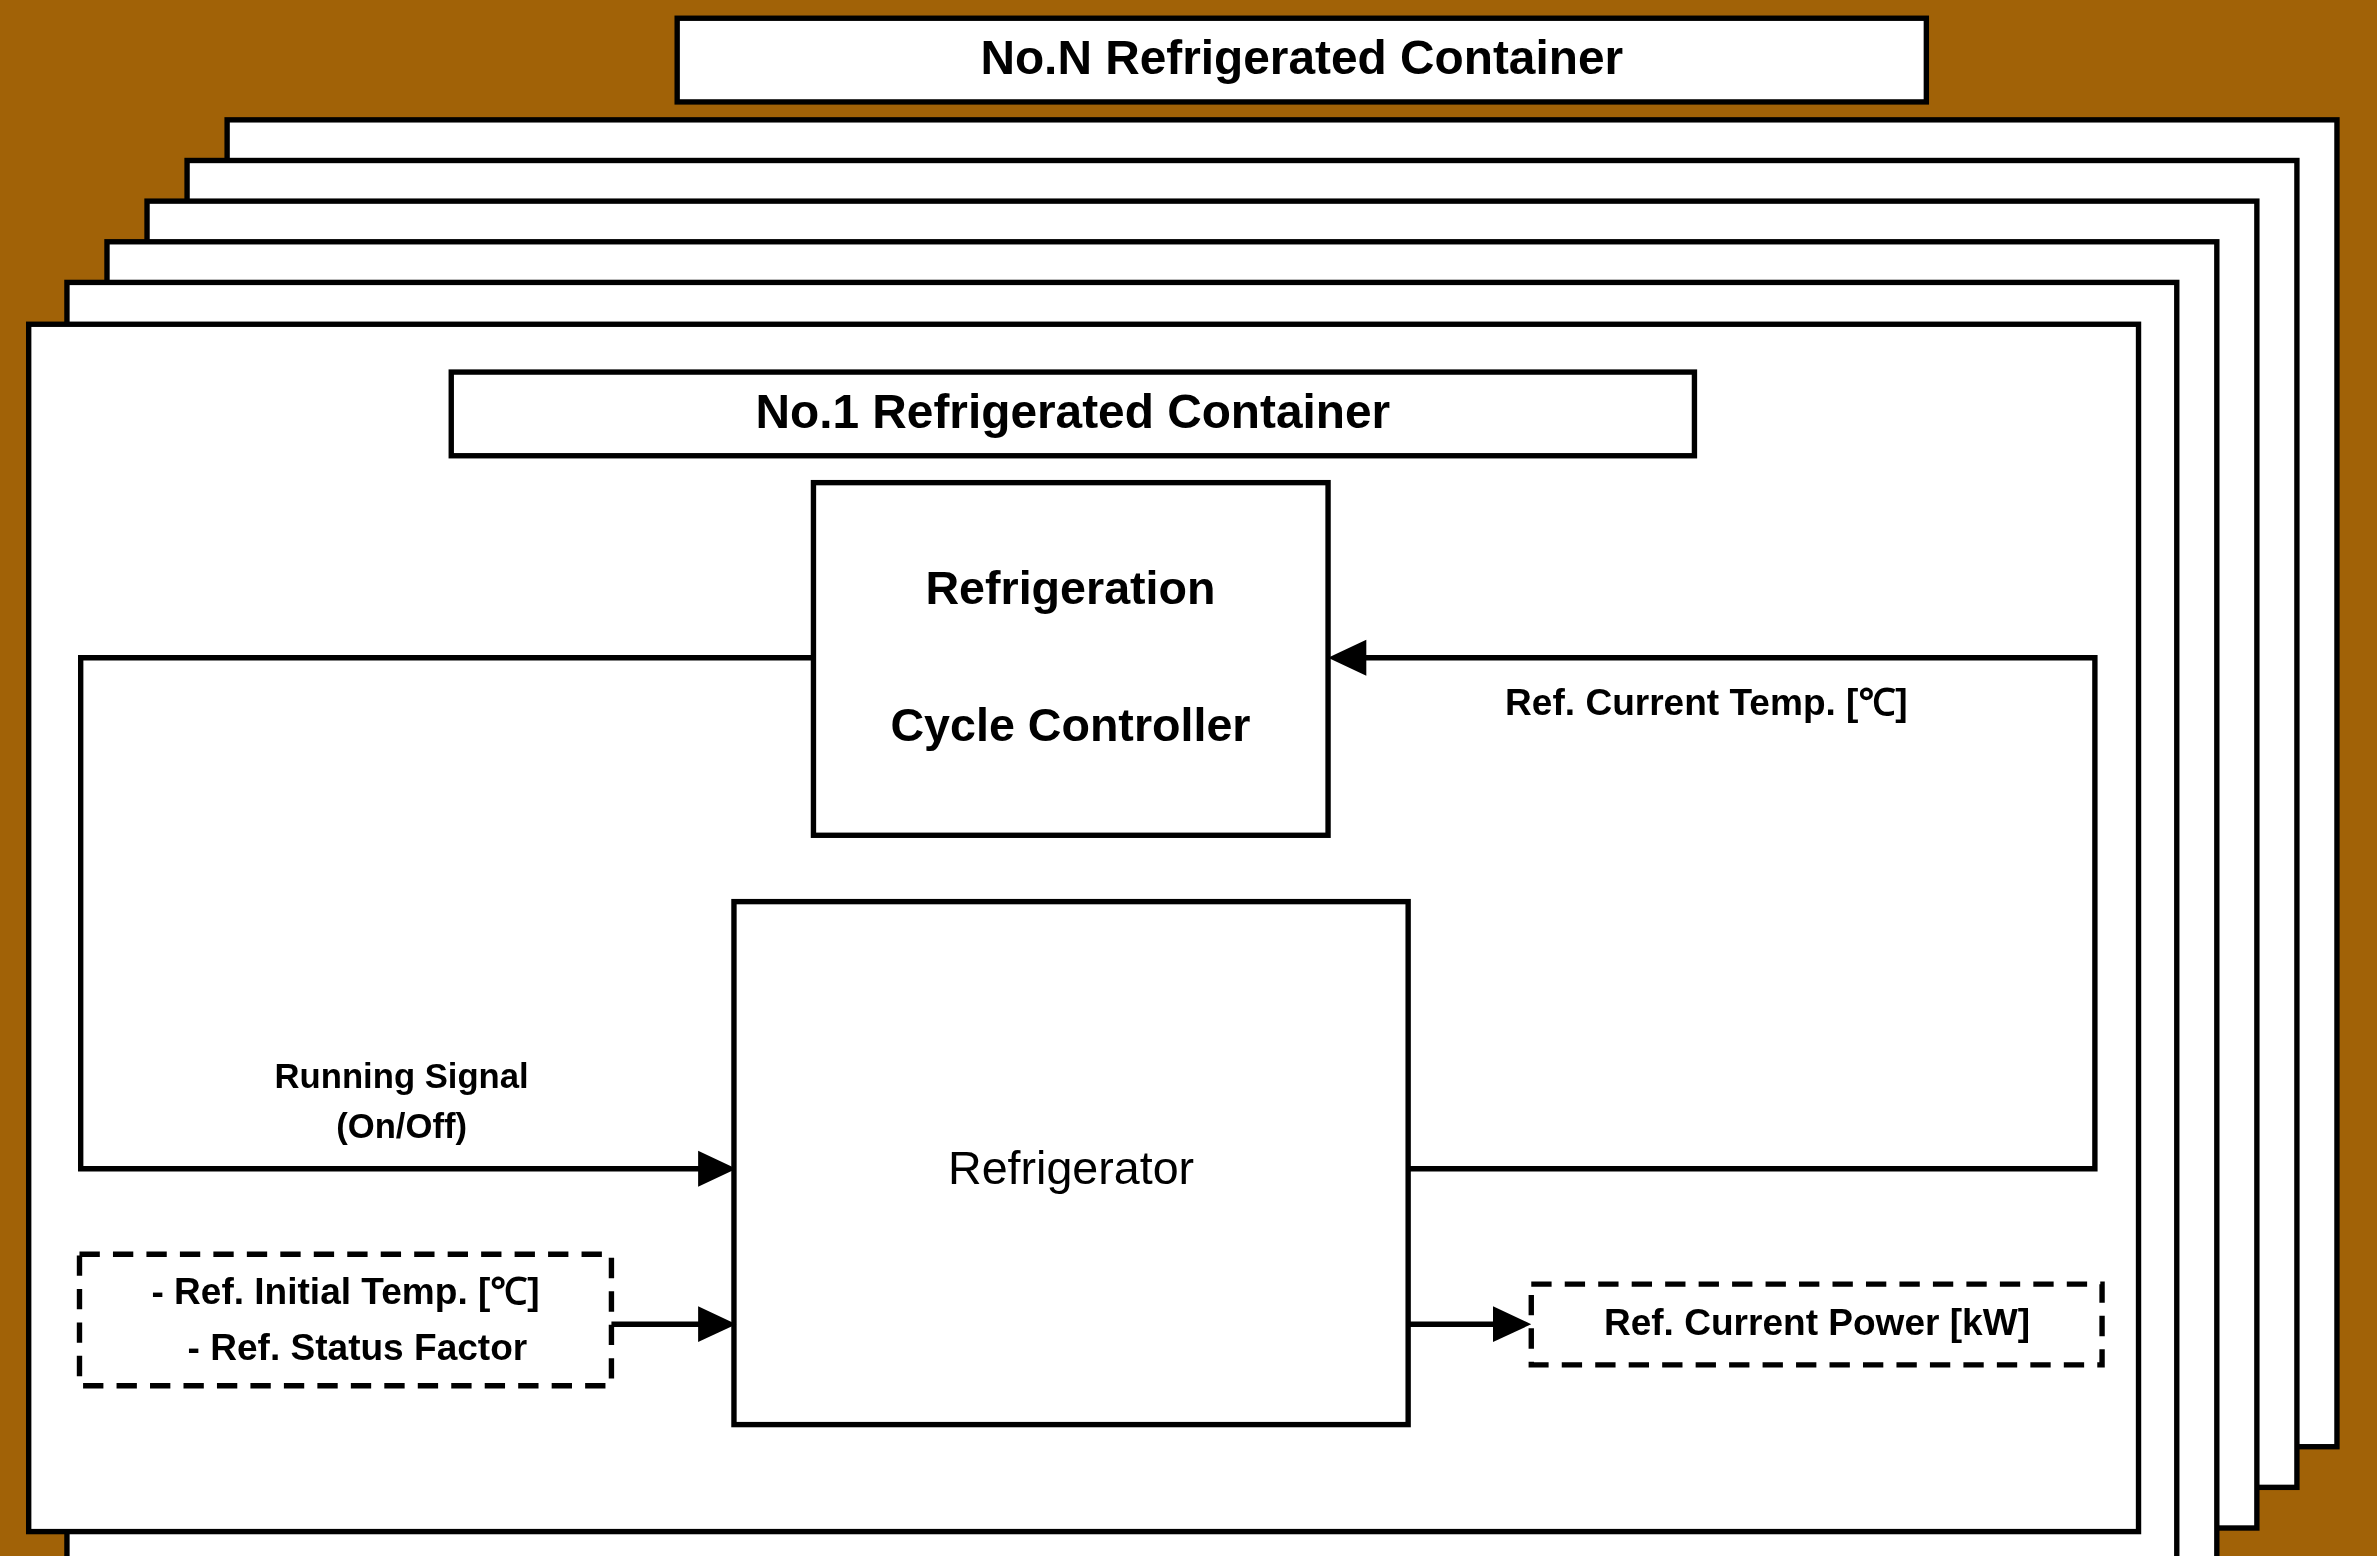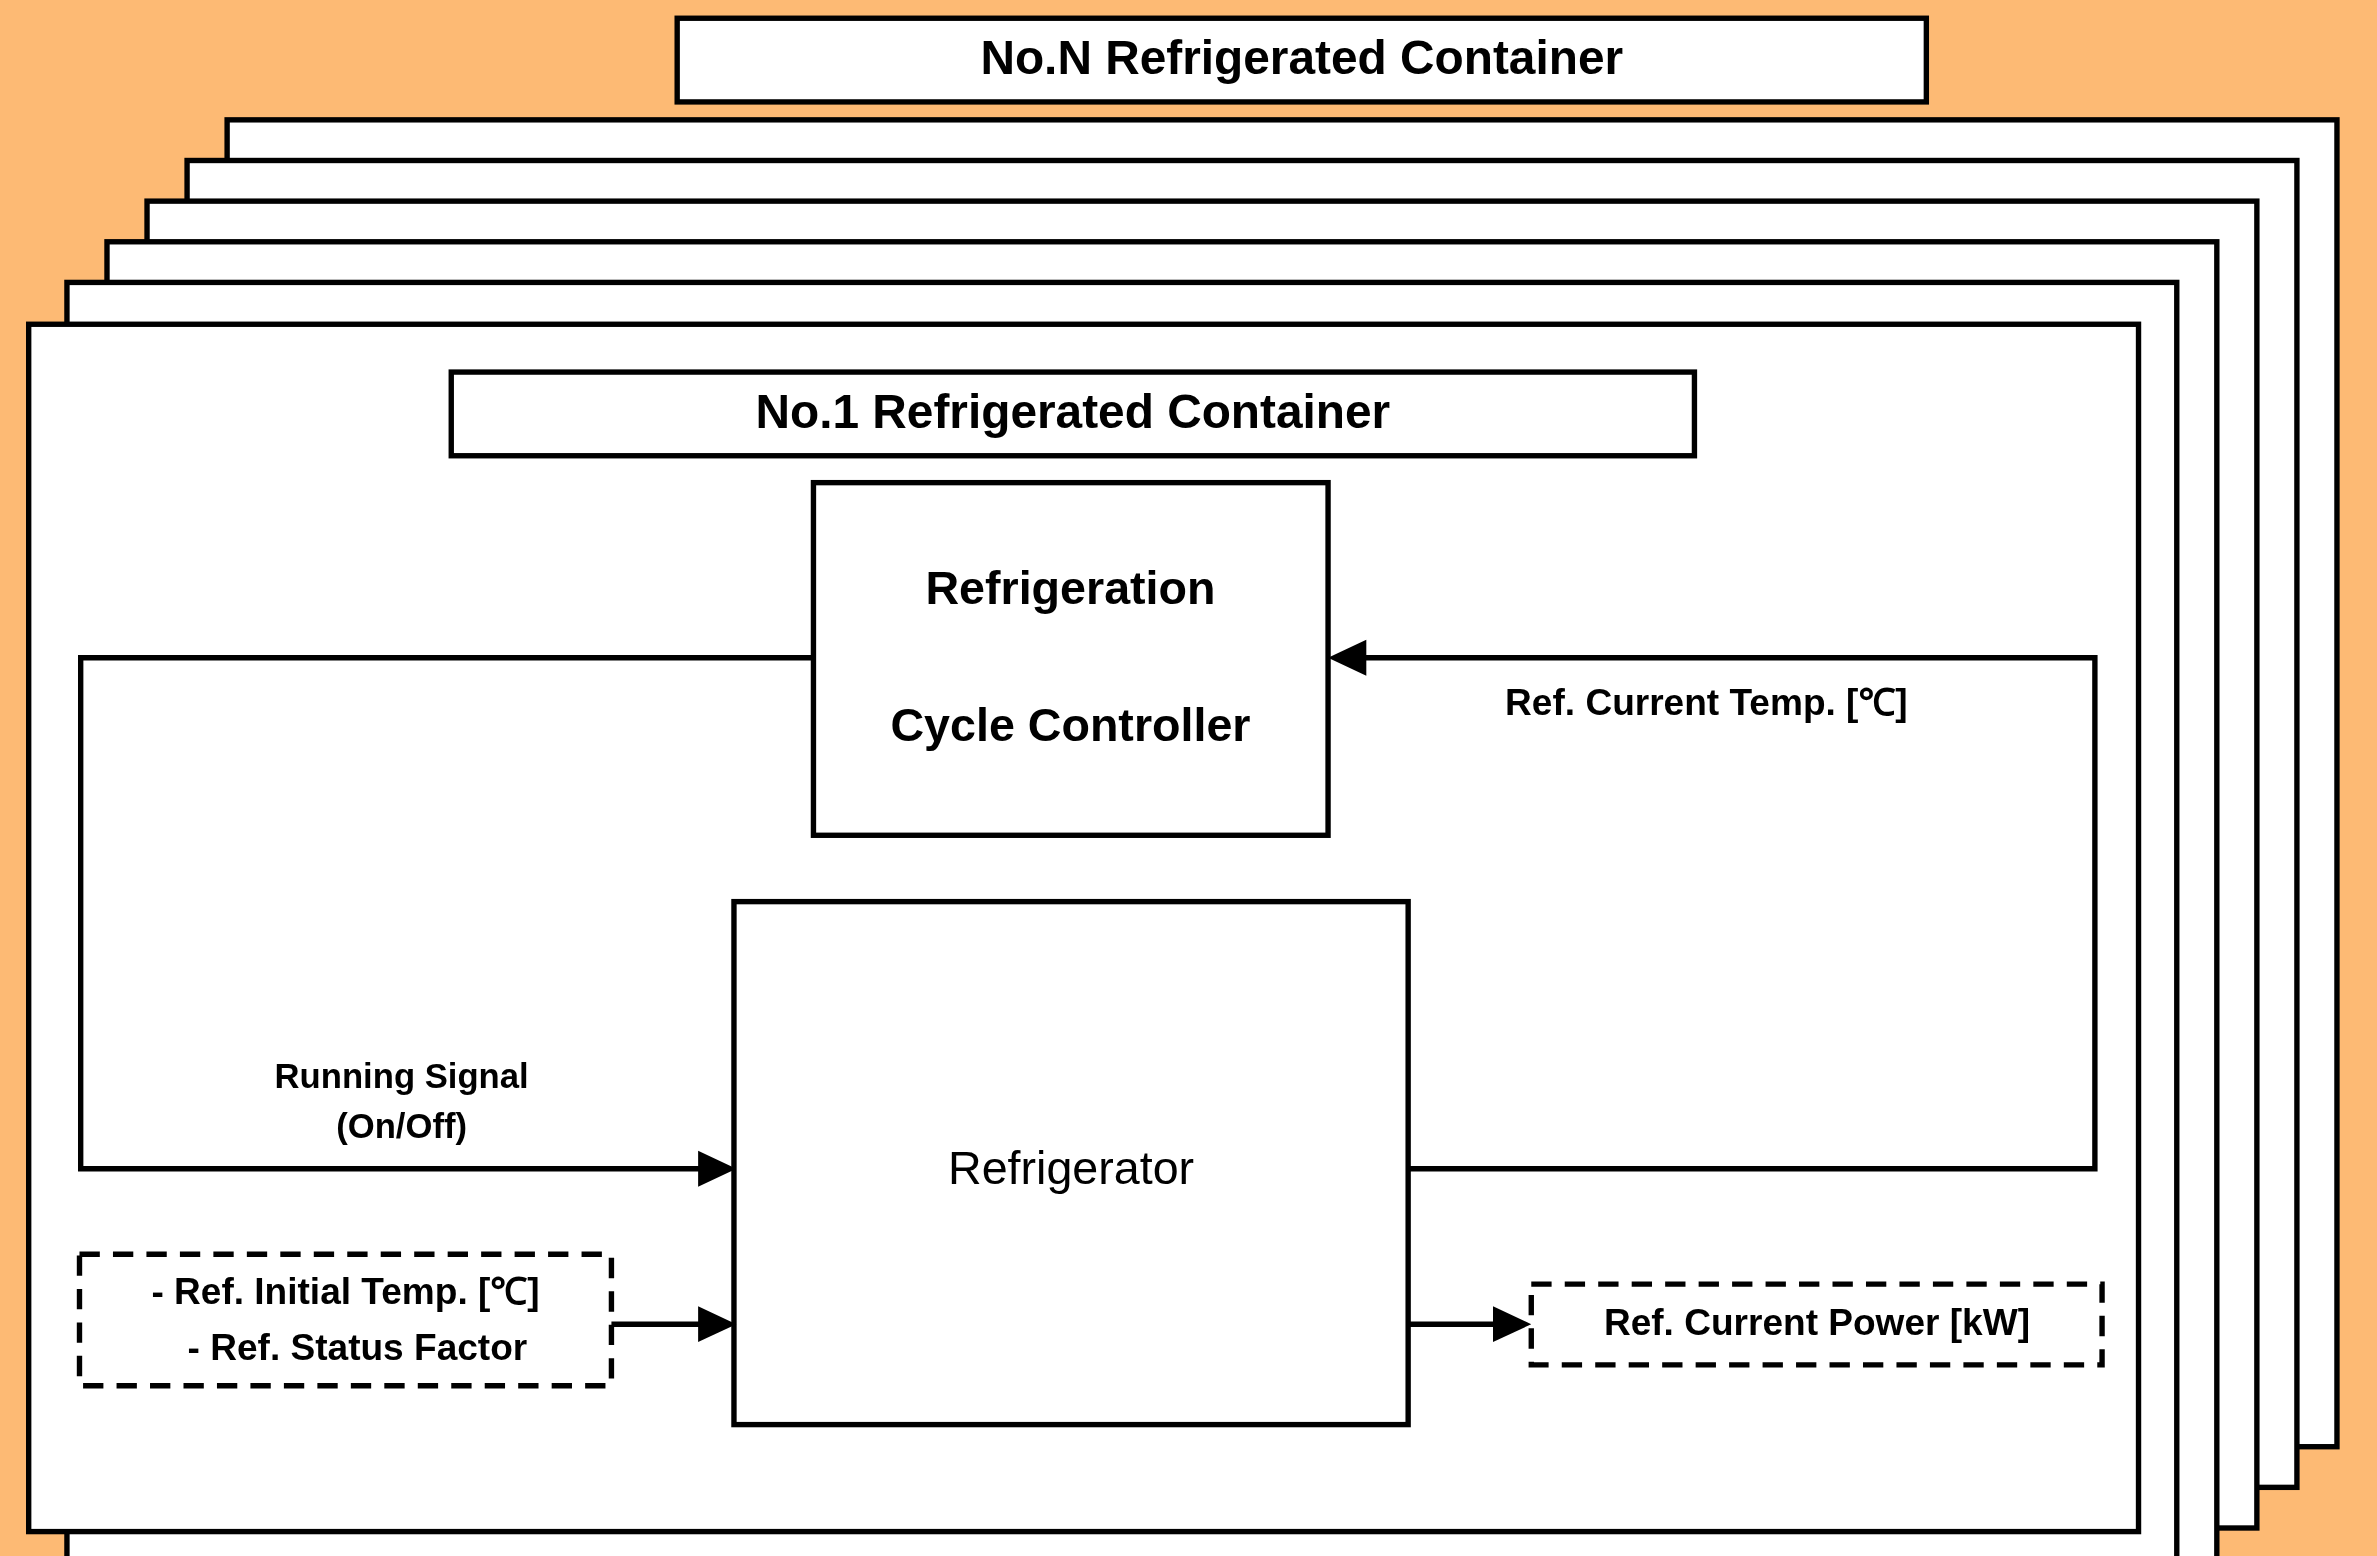--- a/index.html
+++ b/index.html
@@ -11,21 +11,21 @@
   body {
     width: 2377px;
     height: 1557px;
     font-family: "Liberation Sans", sans-serif;
     overflow: hidden;
   }
   #diagram-root {
     position: relative;
     width: 2377px;
     height: 1557px;
-    background: #fdba74;
+    background: #a16207;
   }
   svg#diagram-svg {
     position: absolute;
     top: 0;
     left: 0;
     width: 2377px;
     height: 1557px;
     display: block;
   }
   

